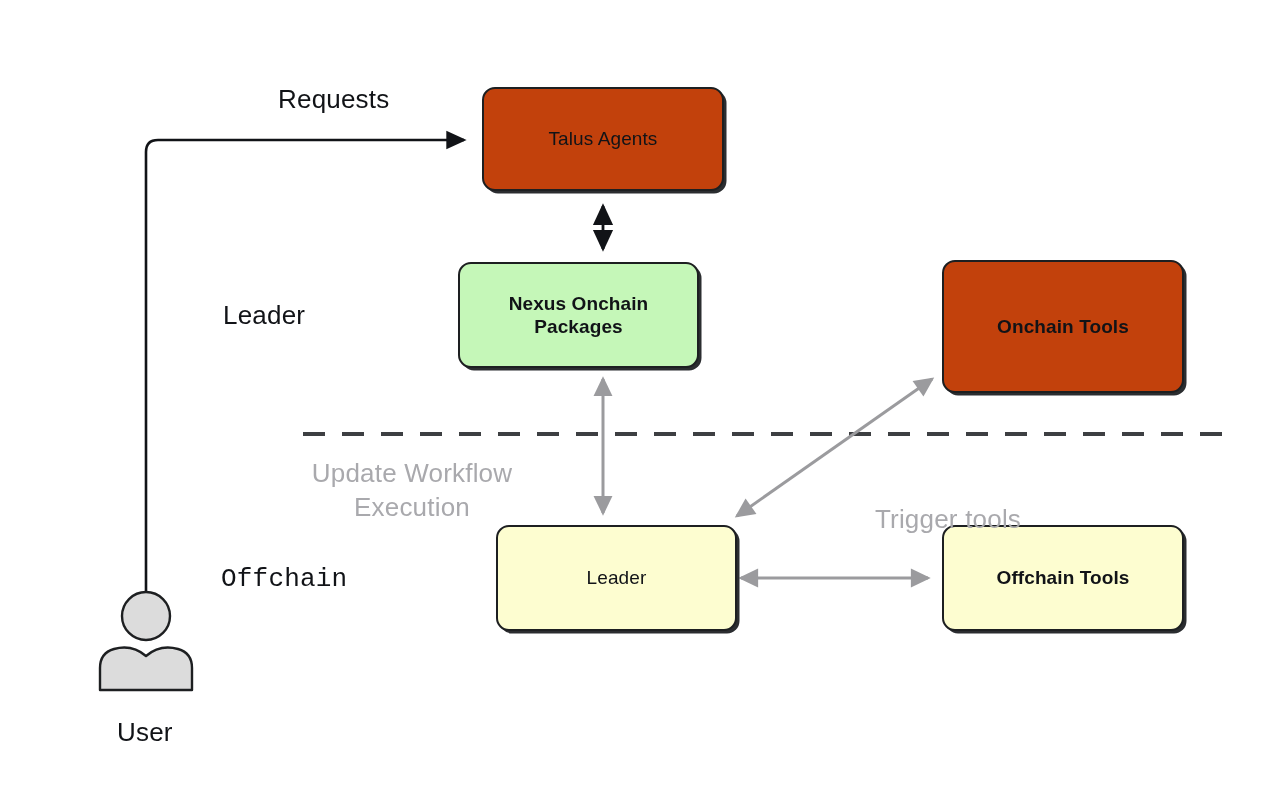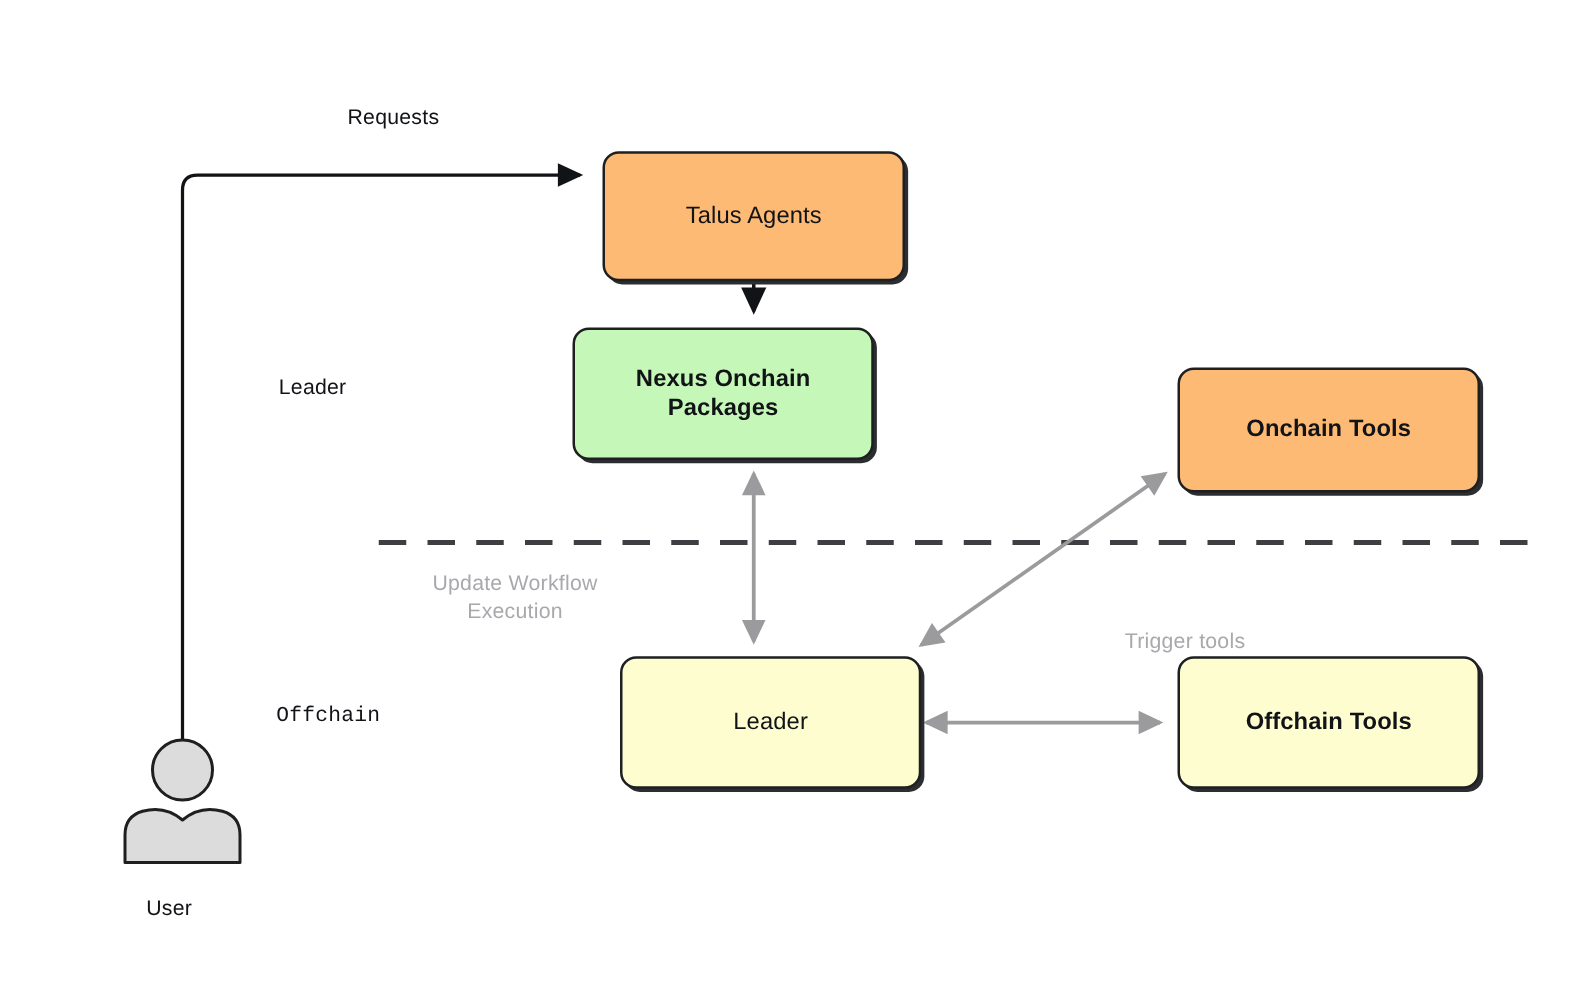--- a/index.html
+++ b/index.html
@@ -27,31 +27,31 @@
     display: flex;
     align-items: center;
     justify-content: center;
     text-align: center;
     color: #111317;
     font-size: 19px;
     line-height: 1.22;
     letter-spacing: 0.1px;
     box-shadow: 3px 3px 0 -0.5px #2b2d30;
   }
-  .node.blue   { background: #fdba74; margin-top: 34px; }
+  .node.blue   { background: #c2410c; }
   .node.green  { background: #c5f7b8; }
   .node.yellow { background: #fdfdd0; }
   .node .label { display: block; padding: 0 10px; }
   .node.semi { font-weight: 600; }
 
   
   .txt {
     position: absolute;
     color: #111317;
-    font-size: 17px;
+    font-size: 26px;
     white-space: pre;
     letter-spacing: 0.2px;
   }
   .txt.muted {
     color: #a9a9ad;
     text-align: center;
     white-space: pre-line;
     line-height: 1.32;
   }
 
@@ -105,21 +105,21 @@
     <span class="label">Talus Agents</span>
   </div>
 
   <div class="node green semi" style="left:458px; top:262px; width:241px; height:106px;">
     <span class="label">
       <span>Nexus Onchain</span><br>
       <span>Packages</span>
     </span>
   </div>
 
-  <div class="node blue semi" style="left:942px; top:260px; width:242px; height:100px;">
+  <div class="node blue semi" style="left:942px; top:260px; width:242px; height:133px;">
     <span class="label">Onchain Tools</span>
   </div>
 
   <div class="node yellow" style="left:484px; top:525px; width:241px; height:106px;margin-left:12px;">
     <span class="label">Leader</span>
   </div>
 
   <div class="node yellow semi" style="left:942px; top:525px; width:242px; height:106px;">
     <span class="label">Offchain Tools</span>
   </div>

